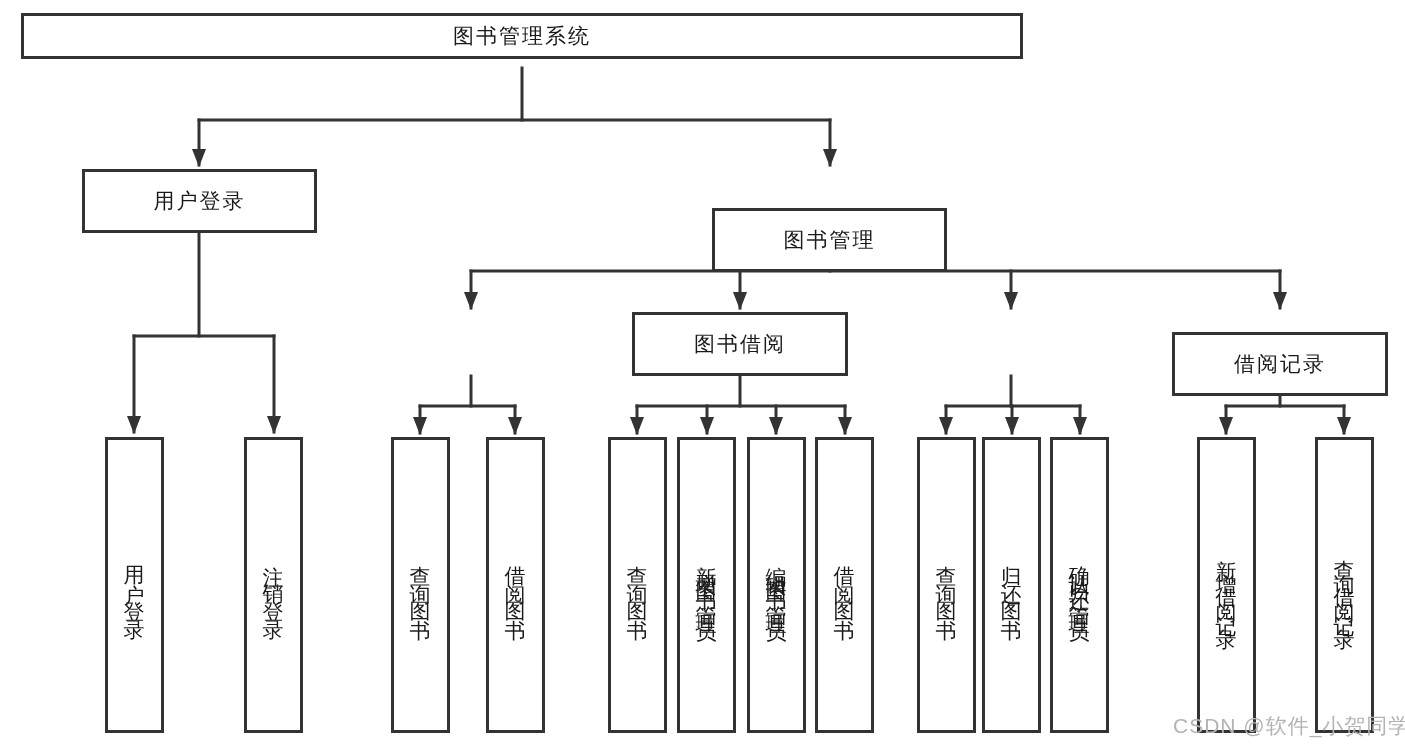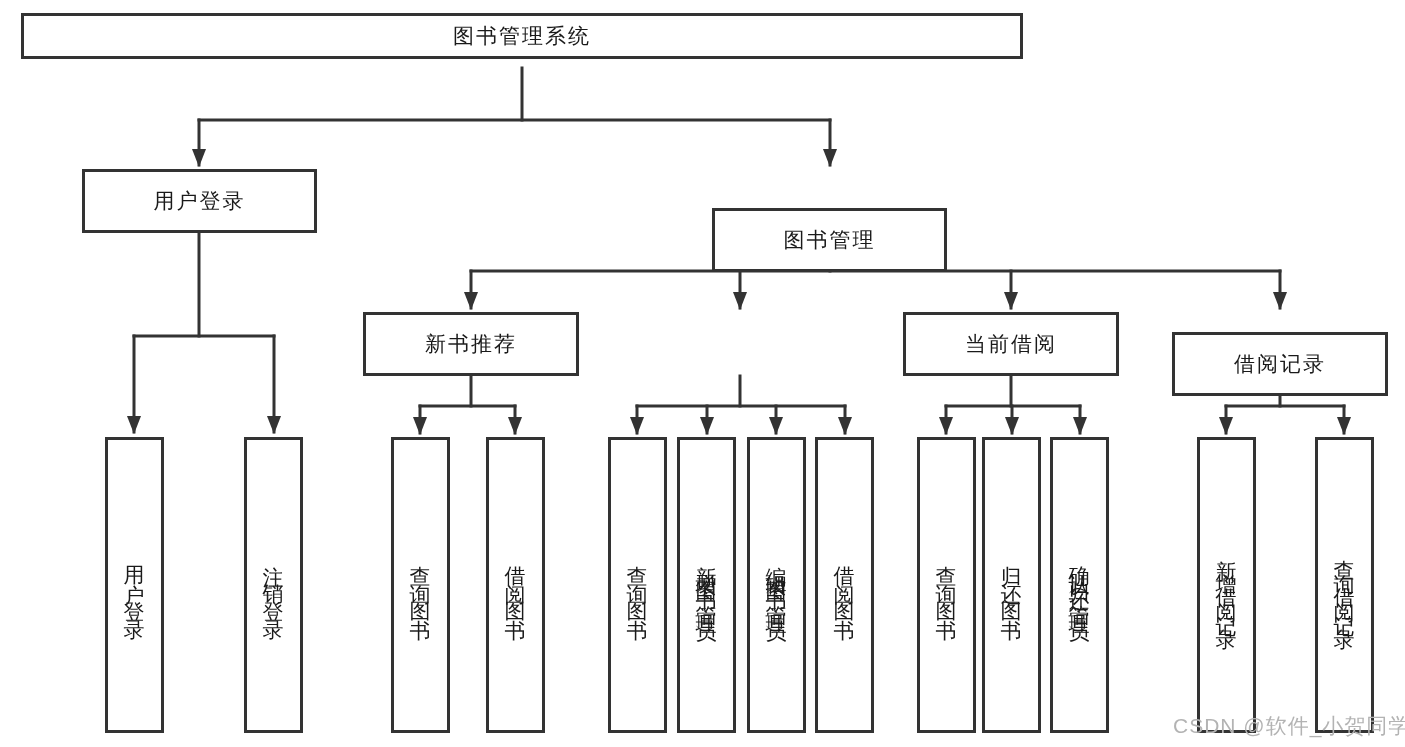--- a/index.html
+++ b/index.html
@@ -80,25 +80,22 @@
     <span class="hlabel">图书管理系统</span>
   </div>
 
   <div class="node lv2a">
     <span class="hlabel">用户登录</span>
   </div>
   <div class="node lv2b">
     <span class="hlabel">图书管理</span>
   </div>
 
-  <div class="node lv3" style="left:363px;">
-    <span class="hlabel">新书推荐</span>
-  </div>
-  <div class="node lv3" style="left:903px;">
-    <span class="hlabel">当前借阅</span>
+  <div class="node lv3" style="left:632px;">
+    <span class="hlabel">图书借阅</span>
   </div>
   <div class="node lv3" style="left:1172px;margin-top:20px;">
     <span class="hlabel">借阅记录</span>
   </div>
 
   <div class="node leaf" style="left:105px;">
     <span class="vtext ls4">用户登录</span>
   </div>
   <div class="node leaf" style="left:244px;">
     <span class="vtext ls4">注销登录</span>

